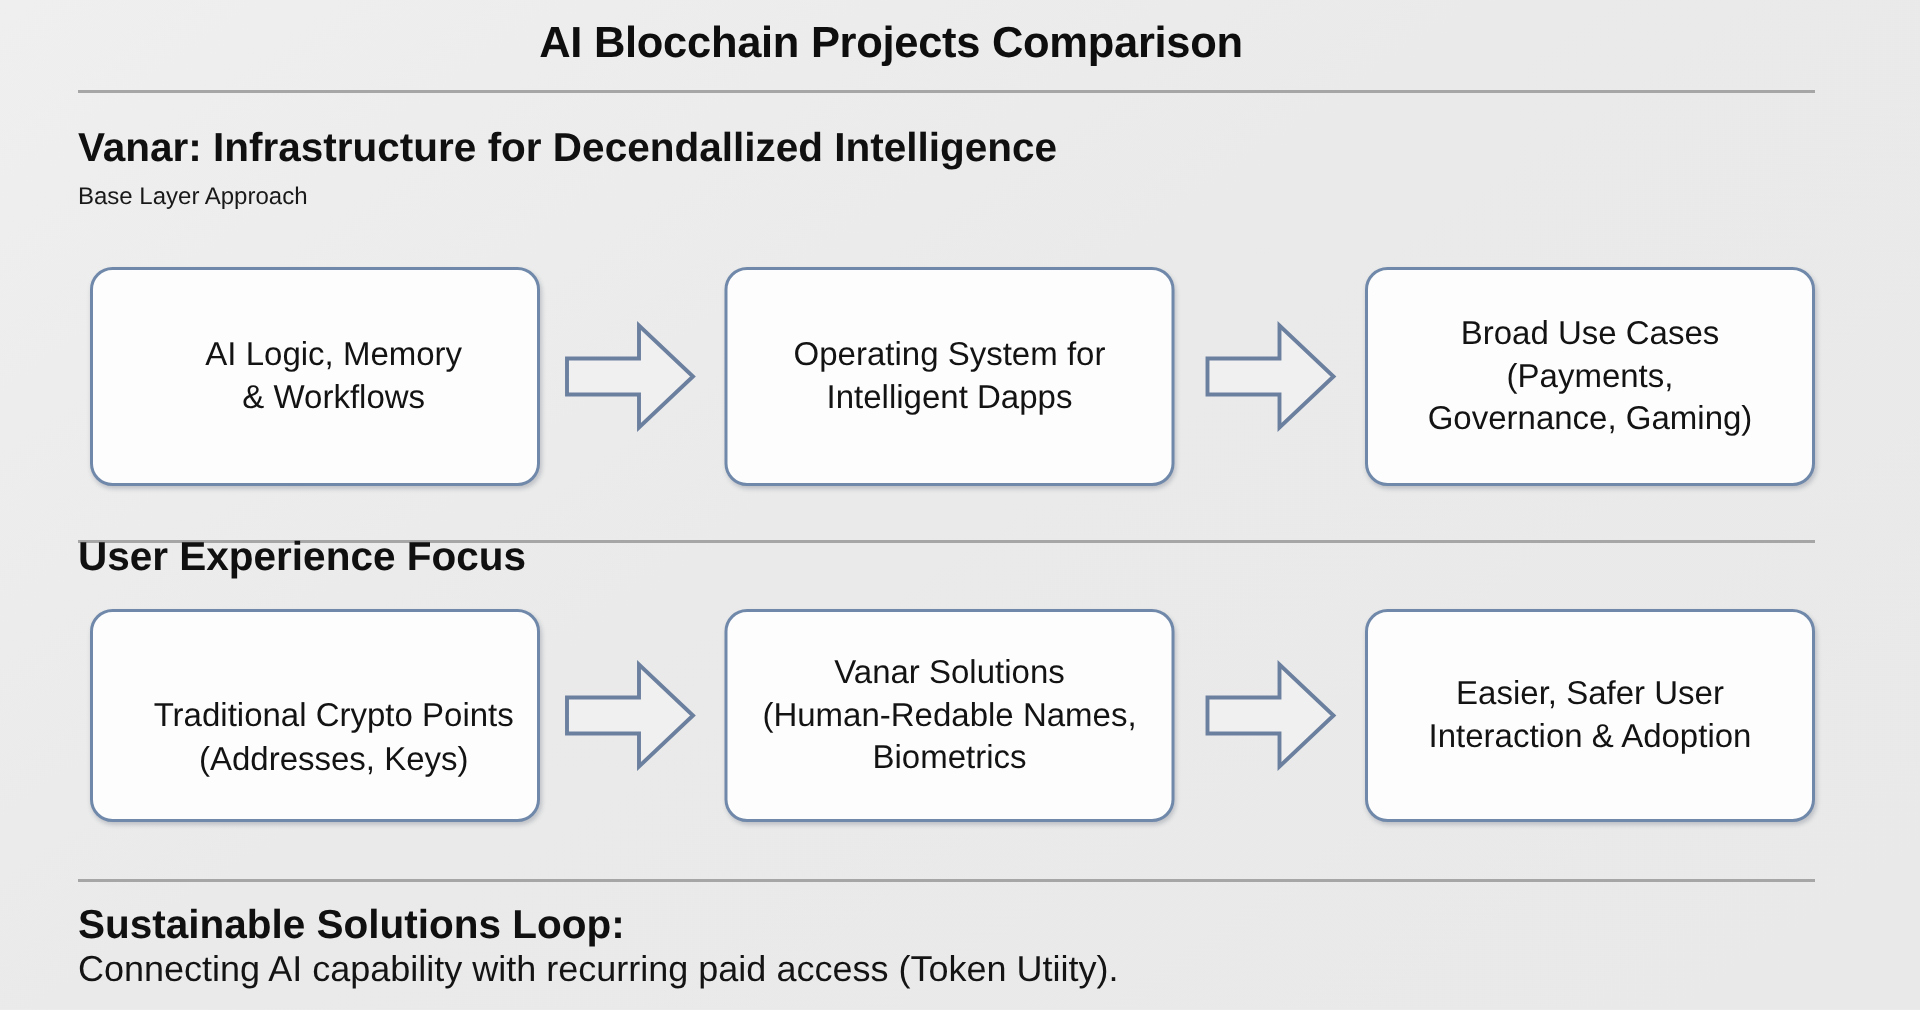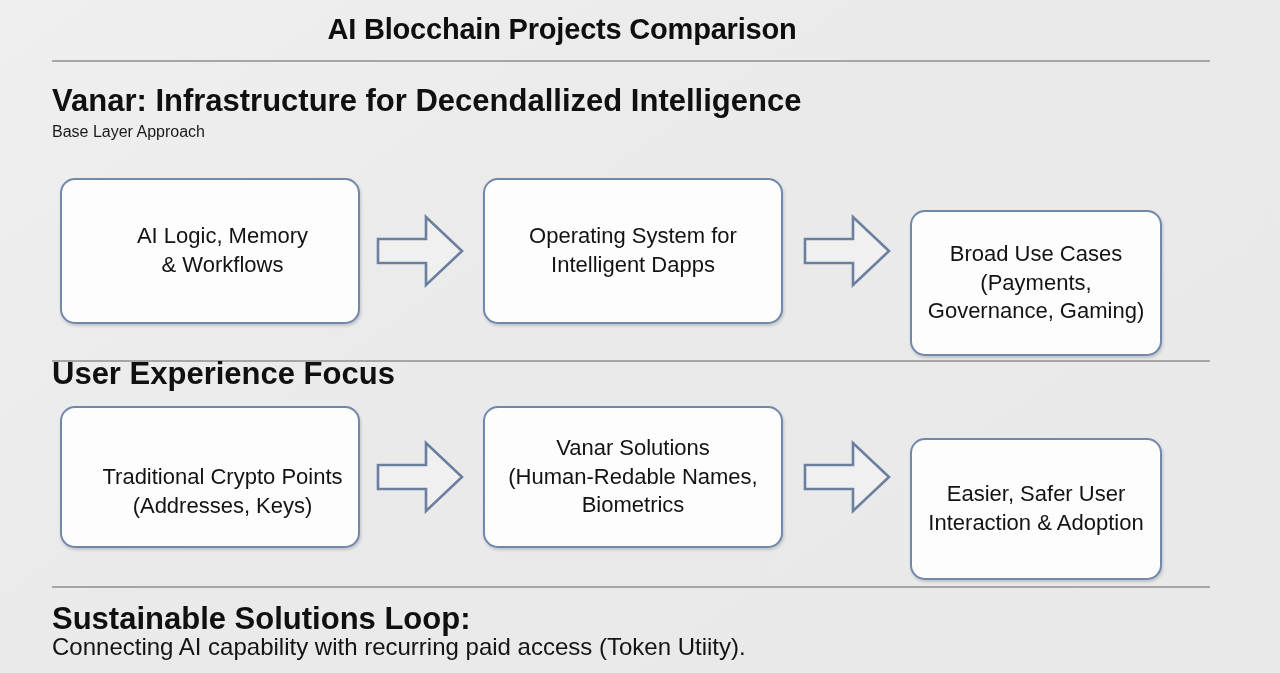--- a/index.html
+++ b/index.html
@@ -27,39 +27,40 @@
   
   .slide-title {
     position: absolute;
     left: 0; top: 13px;
     width: 1124px;
     text-align: center;
     font-size: 29px;
     font-weight: bold;
     letter-spacing: -0.2px;
     color: #0e0e0e;
+    padding-left: 32px;
   }
 
   
   .rule {
     position: absolute;
     left: 52px;
     width: 1158px;
     height: 2px;
     background: #a6a6a6;
   }
   .rule-top    { top: 60px; }
   .rule-mid    { top: 360px; }
   .rule-bottom { top: 586px; }
 
   
   .section-heading {
     position: absolute;
     left: 52px;
-    font-size: 31px;
+    font-size: 27px;
     font-weight: bold;
     color: #101010;
     white-space: nowrap;
   }
   .heading-1 { top: 83px; }
   .heading-2 { top: 356px; }
   .heading-3 { top: 601px; }
 
   .section-sub {
     position: absolute;
@@ -104,21 +105,21 @@
     font-size: 22px;
     line-height: 1.30;
     color: #131313;
     padding: 4px 6px;
   }
   .row-1 .flow-box { height: 146px; top: 0; }
   .row-2 .flow-box { height: 142px; top: 0; }
 
   .box-col-1 { left: 60px;  width: 300px; padding-left: 31px; }
   .box-col-2 { left: 483px; width: 300px; border-radius: 15px; }
-  .box-col-3 { left: 910px; width: 252px; margin-top: 32px; }
+  .box-col-3 { left: 910px; width: 300px; }
 
   .flow-box .box-text { display: block; white-space: pre-line; }
   .box-overflow .box-text { white-space: pre-line; margin-top: 30px; }
 
   
   .flow-arrow {
     position: absolute;
     width: 92px;
     height: 78px;
   }

